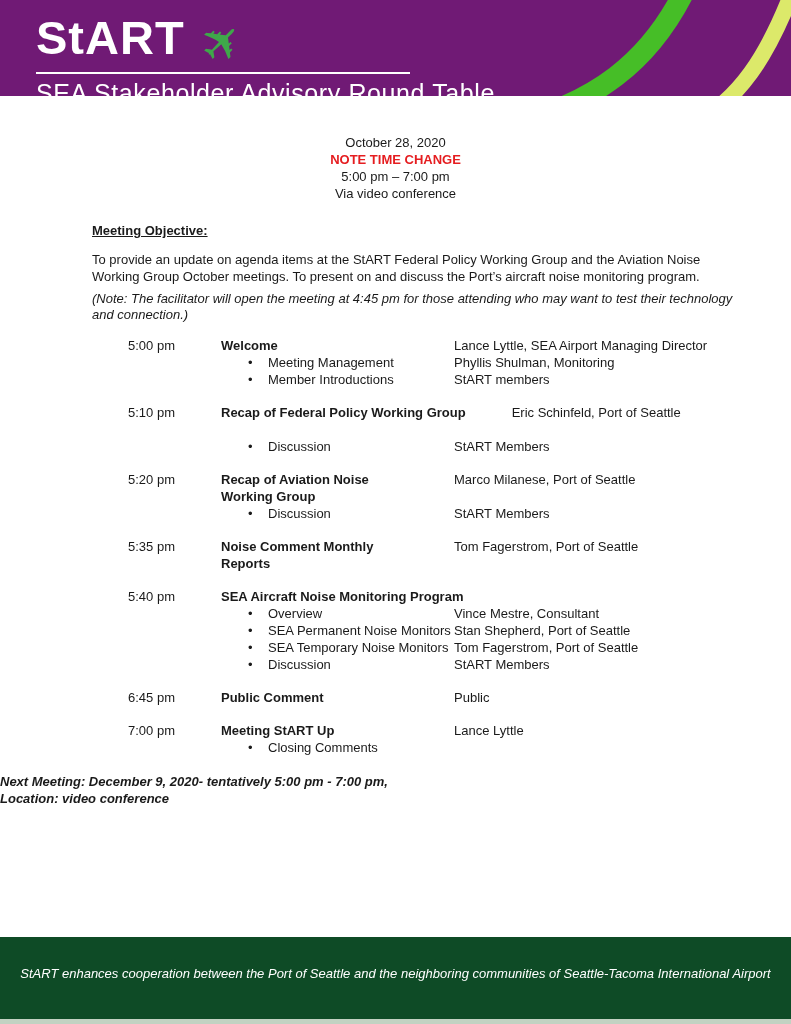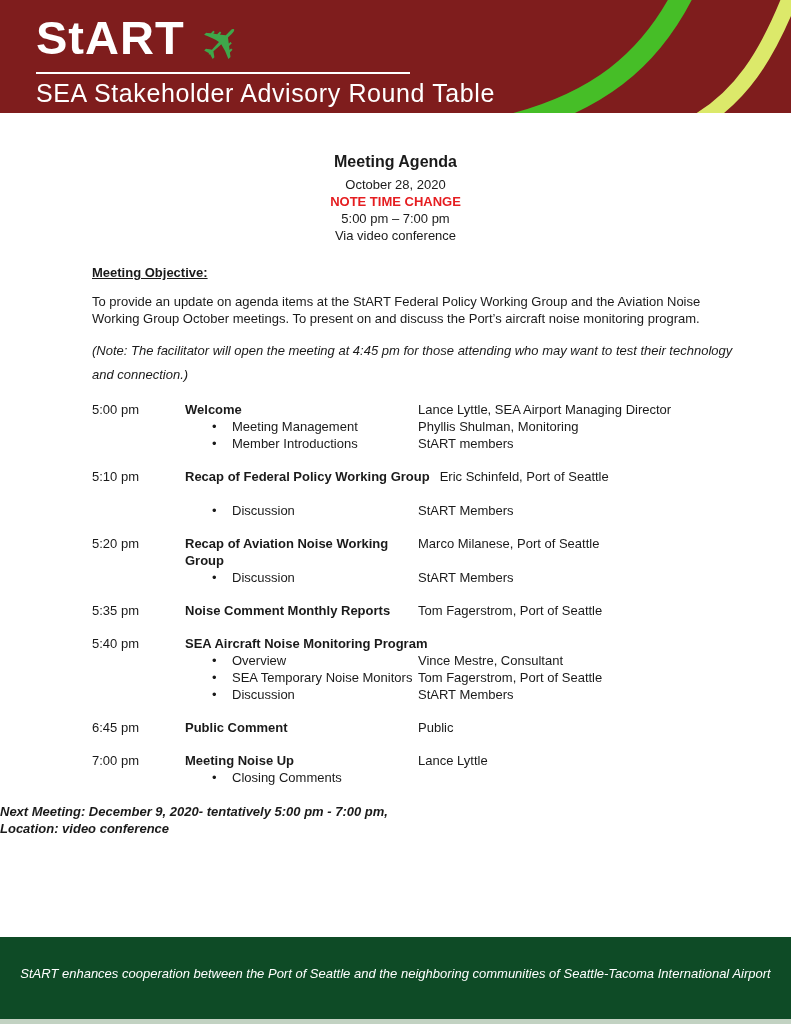--- a/index.html
+++ b/index.html
@@ -11,22 +11,22 @@
     background:#ffffff;
     font-family:"Liberation Sans", sans-serif;
     font-size:13px;
     color:#1a1a1a;
     overflow:hidden;
   }
 
   
   .masthead {
     position:relative;
-    width:791px; height:113px;
-    background:#7f1d1d;
+    width:791px; height:96px;
+    background:#701a75;
     overflow:hidden;
     padding-left:16px;
   }
   .curves { position:absolute; top:0; left:0; }
   .curve-green { fill:none; stroke:#46BE27; stroke-width:21; }
   .curve-lime  { fill:none; stroke:#DCE96A; stroke-width:16; }
   .logo-block { position:absolute; left:36px; top:10px; }
   .logo-row { display:flex; align-items:flex-start; }
   .logo-text {
     color:#ffffff; font-size:47px; font-weight:bold;
@@ -48,29 +48,29 @@
   
   .title-block { margin-top:38px; text-align:center; line-height:17px; }
   .doc-title { font-size:16px; font-weight:bold; line-height:22px; margin-bottom:3px; }
   .notice { color:#E51D20; font-weight:bold; }
 
   
   .content { margin-left:92px; width:648px; }
   .objective { margin-top:21px; }
   .objective-heading { font-weight:bold; text-decoration:underline; }
   .objective-body { margin-top:13px; line-height:17px; }
-  .objective-note { margin-top:12px; line-height:24px; font-style:italic; }
+  .objective-note { margin-top:6px; line-height:16px; font-style:italic; }
 
   
   .agenda { margin-top:14px; }
   .agenda-group { margin-bottom:16px; }
   .arow { display:grid; grid-template-columns:93px 233px 1fr; line-height:17px; }
   .arow.wide { grid-template-columns:93px max-content 1fr; }
   .arow.wide .topic { white-space:nowrap; padding-right:10px; }
-  .cell { min-height:17px; }
+  .cell { min-height:17px;margin-left:36px; }
   .topic { font-weight:bold; }
   .bullet-cell { padding-left:27px; font-weight:normal; white-space:nowrap; }
   .dot { display:inline-block; width:20px; }
   .dot::before { content:"\2022"; }
   .vgap { height:17px; }
 
   
   .next-meeting {
     margin-top:17px; text-align:left;
     font-weight:bold; font-style:italic; line-height:17px;
@@ -103,21 +103,20 @@
         <span class="plane-icon">✈</span>
       </div>
       <div class="logo-rule"></div>
       <div class="tagline">SEA Stakeholder Advisory Round Table</div>
     </div>
   </header>
 
   <main>
 
     <section class="title-block">
-      <div class="doc-title">Meeting Agenda</div>
       <div>October 28, 2020</div>
       <div class="notice">NOTE TIME CHANGE</div>
       <div>5:00 pm – 7:00 pm</div>
       <div>Via video conference</div>
     </section>
 
     <section class="content objective">
       <div class="objective-heading">Meeting Objective:</div>
       <p class="objective-body">To provide an update on agenda items at the StART Federal Policy Working Group and the Aviation Noise Working Group October meetings. To present on and discuss the Port’s aircraft noise monitoring program.</p>
       <p class="objective-note">(Note: The facilitator will open the meeting at 4:45 pm for those attending who may want to test their technology and connection.)</p>
@@ -184,20 +183,25 @@
           <div class="cell topic">SEA Aircraft Noise Monitoring Program</div>
           <div class="cell speaker"></div>
         </div>
         <div class="arow">
           <div class="cell"></div>
           <div class="cell bullet-cell"><span class="dot"></span><span>Overview</span></div>
           <div class="cell speaker">Vince Mestre, Consultant</div>
         </div>
         <div class="arow">
           <div class="cell"></div>
+          <div class="cell bullet-cell"><span class="dot"></span><span>SEA Permanent Noise Monitors</span></div>
+          <div class="cell speaker">Stan Shepherd, Port of Seattle</div>
+        </div>
+        <div class="arow">
+          <div class="cell"></div>
           <div class="cell bullet-cell"><span class="dot"></span><span>SEA Temporary Noise Monitors</span></div>
           <div class="cell speaker">Tom Fagerstrom, Port of Seattle</div>
         </div>
         <div class="arow">
           <div class="cell"></div>
           <div class="cell bullet-cell"><span class="dot"></span><span>Discussion</span></div>
           <div class="cell speaker">StART Members</div>
         </div>
       </div>
 
@@ -205,21 +209,21 @@
         <div class="arow">
           <div class="cell time">6:45 pm</div>
           <div class="cell topic">Public Comment</div>
           <div class="cell speaker">Public</div>
         </div>
       </div>
 
       <div class="agenda-group">
         <div class="arow">
           <div class="cell time">7:00 pm</div>
-          <div class="cell topic">Meeting Noise Up</div>
+          <div class="cell topic">Meeting StART Up</div>
           <div class="cell speaker">Lance Lyttle</div>
         </div>
         <div class="arow">
           <div class="cell"></div>
           <div class="cell bullet-cell"><span class="dot"></span><span>Closing Comments</span></div>
           <div class="cell speaker"></div>
         </div>
       </div>
 
     </section>

